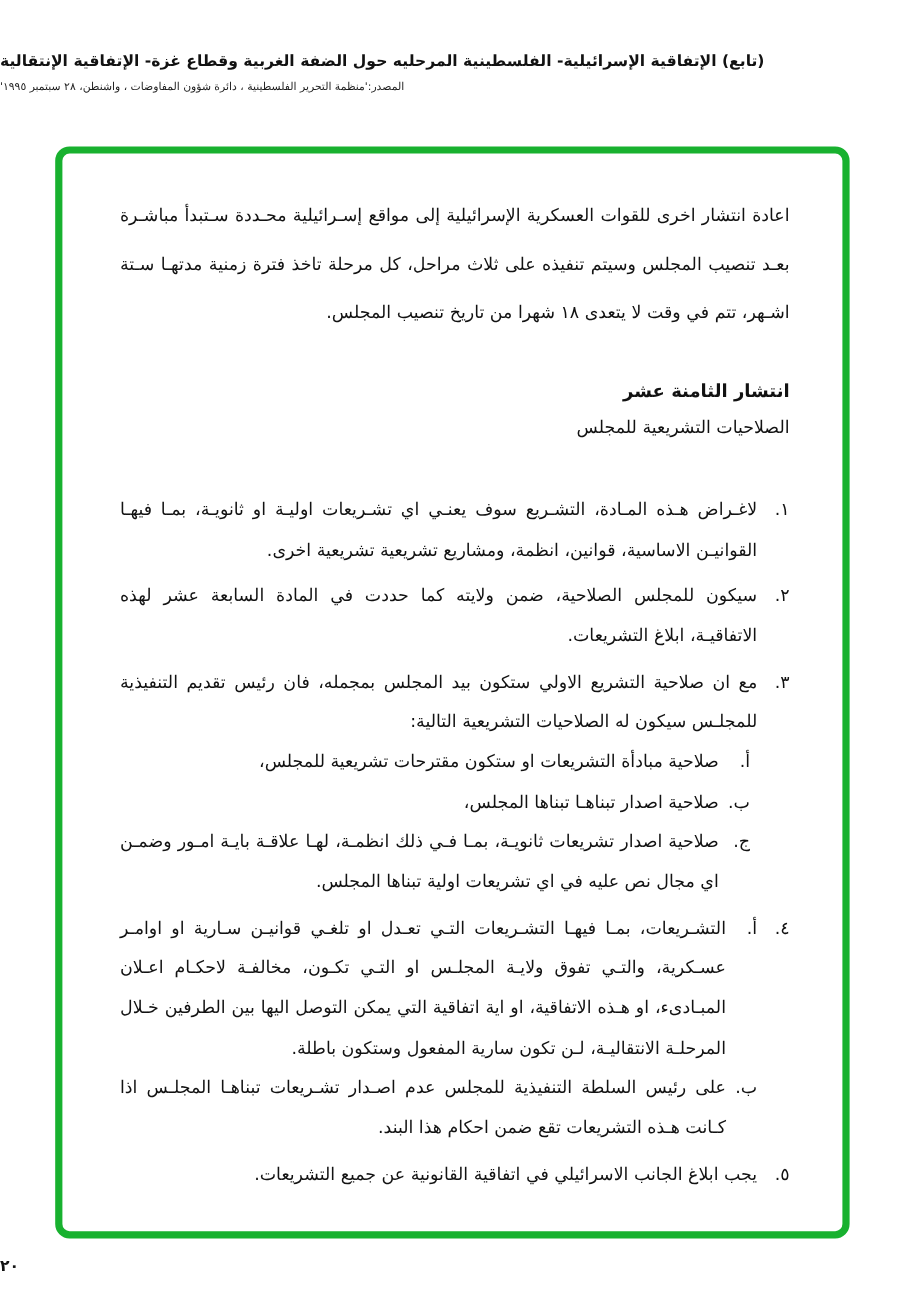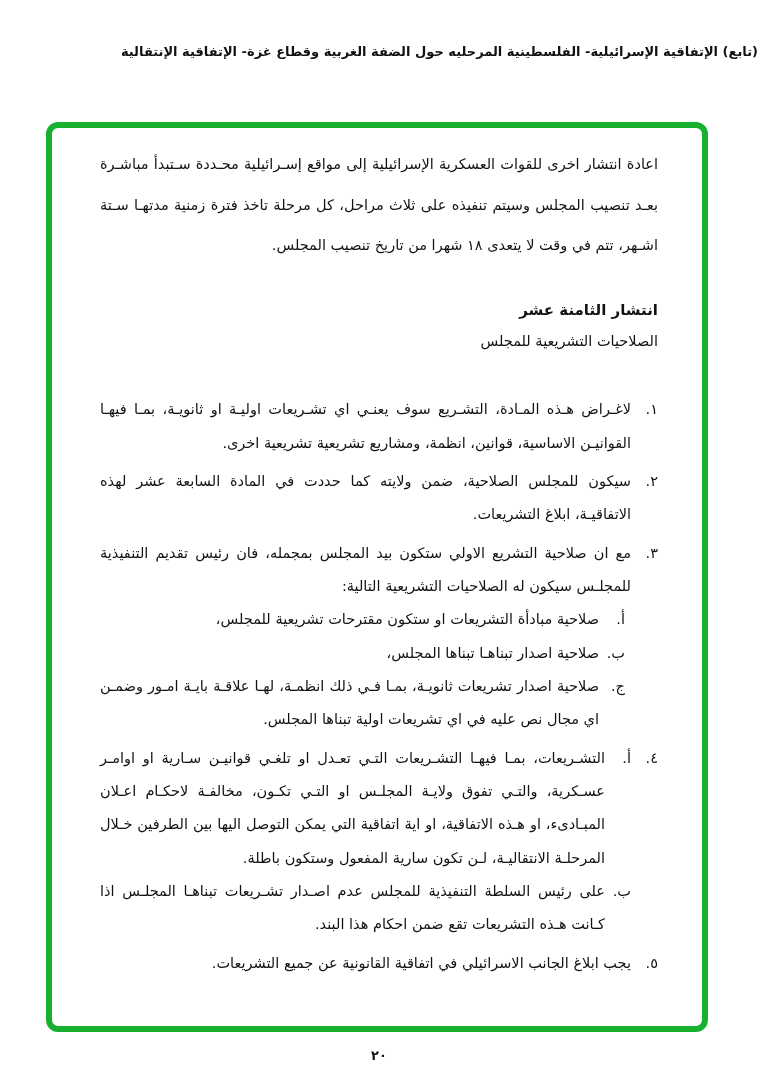--- a/index.html
+++ b/index.html
@@ -7,37 +7,37 @@
   body {
     width:758px; height:1078px;
     background:#ffffff;
     color:var(--ink);
     font-family:"DejaVu Sans", sans-serif;
     position:relative;
     overflow:hidden;
   }
   .header {
     position:absolute; top:44px; left:0; right:0;
-    text-align:right; direction:rtl;
+    text-align:left; direction:rtl;
   }
   .doc-title { font-weight:bold; font-size:13px; letter-spacing:0; }
   .doc-source { font-size:9px; margin-top:9px; color:#1c1c1c; }
 
   .frame {
     position:absolute; top:122px; left:46px;
     width:650px; height:898px;
     border:6px solid var(--green);
     border-radius:12px;
     box-sizing:content-box;
     background:#ffffff;
   }
   .content {
     direction:rtl;
     text-align:justify;
-    padding:16px 44px 0 48px;
+    padding:32px 44px 0 48px;
     font-size:14.5px;
     line-height:2.3;
   }
   .intro { margin:0; line-height:2.8; }
 
   .article-head { margin-top:28px; line-height:2.15; }
   .article-title { font-weight:bold; font-size:15px; }
   .article-sub { font-size:14.5px; }
 
   .clauses { margin-top:36px; }
@@ -45,29 +45,30 @@
   .marker { flex:0 0 27px; white-space:nowrap; }
   .item-text { flex:1; }
   .item-body { flex:1; }
   .sublist { margin-right:6px; }
   .subitem { display:flex; }
   .submarker { flex:0 0 26px; white-space:nowrap; }
   .subtext { flex:1; }
 
   .page-number {
     position:absolute; top:1048px; left:0; right:0;
-    text-align:center; font-size:13px; font-weight:bold;
+    text-align:left; font-size:13px; font-weight:bold;
     direction:rtl;
   }
 </style>
 </head>
 <body>
 
 <div class="header">
   <div class="doc-title">(تابع) الإتفاقية الإسرائيلية- الفلسطينية المرحليه حول الضفة الغربية وقطاع غزة- الإتفاقية الإنتقالية</div>
+  <div class="doc-source">المصدر:'منظمة التحرير الفلسطينية ، دائرة شؤون المفاوضات ، واشنطن، ٢٨ سبتمبر ١٩٩٥'</div>
 </div>
 
 <div class="frame">
   <div class="content">
 
     <p class="intro">اعادة انتشار اخرى للقوات العسكرية الإسرائيلية إلى مواقع إسـرائيلية محـددة سـتبدأ مباشـرة بعـد تنصيب المجلس وسيتم تنفيذه على ثلاث مراحل، كل مرحلة تاخذ فترة زمنية مدتهـا سـتة اشـهر، تتم في وقت لا يتعدى ١٨ شهرا من تاريخ تنصيب المجلس.</p>
 
     <div class="article-head">
       <div class="article-title">انتشار الثامنة عشر</div>
       <div class="article-sub">الصلاحيات التشريعية للمجلس</div>

